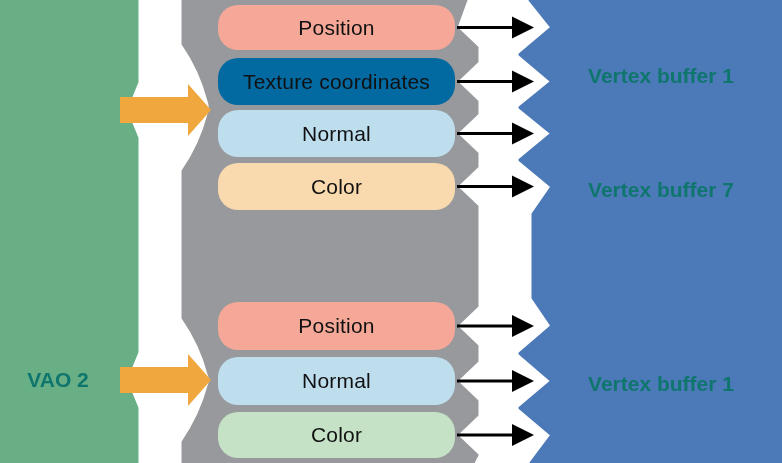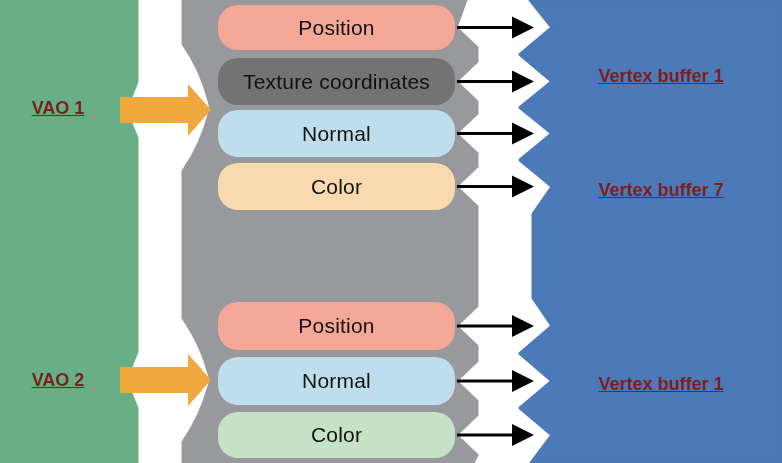--- a/index.html
+++ b/index.html
@@ -9,21 +9,21 @@
   }
   .stage svg{position:absolute;left:0;top:0;}
   .band{stroke-width:3;stroke-linejoin:round;}
   .attr-box{
     position:absolute;left:218px;width:237px;border-radius:20px;
     display:flex;align-items:center;justify-content:center;
     font-size:21px;color:#111111;letter-spacing:0.2px;
   }
   .side-label{
     position:absolute;height:26px;display:flex;align-items:center;justify-content:center;
-    font-size:18px;font-weight:bold;color:#7f1d1d;white-space:nowrap;text-decoration:underline;
+    font-size:21px;font-weight:bold;color:#0f766e;white-space:nowrap;
   }
   .vao-label{left:0;width:116px;}
   .buffer-label{left:561px;width:200px;}
 </style>
 </head>
 <body>
 
 <div class="stage">
 
   <svg width="782" height="463" viewBox="0 0 782 463">
@@ -78,26 +78,25 @@
           <line x1="457" y1="381" x2="514" y2="381" stroke="#000000" stroke-width="3"></line>
           <polygon points="512,370 534,381 512,392" fill="#000000"></polygon>
         </g>
         <g>
           <line x1="457" y1="435" x2="514" y2="435" stroke="#000000" stroke-width="3"></line>
           <polygon points="512,424 534,435 512,446" fill="#000000"></polygon>
         </g>
       </g>
   </svg>
 
-  <div class="side-label vao-label" style="top:95px">VAO 1</div>
   <div class="side-label vao-label" style="top:367px">VAO 2</div>
 
   <div id="boxes">
       <div class="attr-box" style="top: 5px; height: 45px; background: rgb(245, 168, 152);">Position</div>
-      <div class="attr-box" style="top: 58px; height: 47px; background: #737373;">Texture coordinates</div>
+      <div class="attr-box" style="top: 58px; height: 47px; background: #0369a1;">Texture coordinates</div>
       <div class="attr-box" style="top: 110px; height: 47px; background: rgb(190, 222, 238);">Normal</div>
       <div class="attr-box" style="top: 163px; height: 47px; background: rgb(249, 217, 174);">Color</div>
       <div class="attr-box" style="top: 302px; height: 48px; background: rgb(245, 168, 152);">Position</div>
       <div class="attr-box" style="top: 357px; height: 48px; background: rgb(190, 222, 238);">Normal</div>
       <div class="attr-box" style="top: 412px; height: 46px; background: rgb(197, 225, 198);">Color</div>
     </div>
 
   <div id="buffer-labels">
       <div class="side-label buffer-label" style="top: 63px;">Vertex buffer 1</div>
       <div class="side-label buffer-label" style="top: 177px;">Vertex buffer 7</div>

